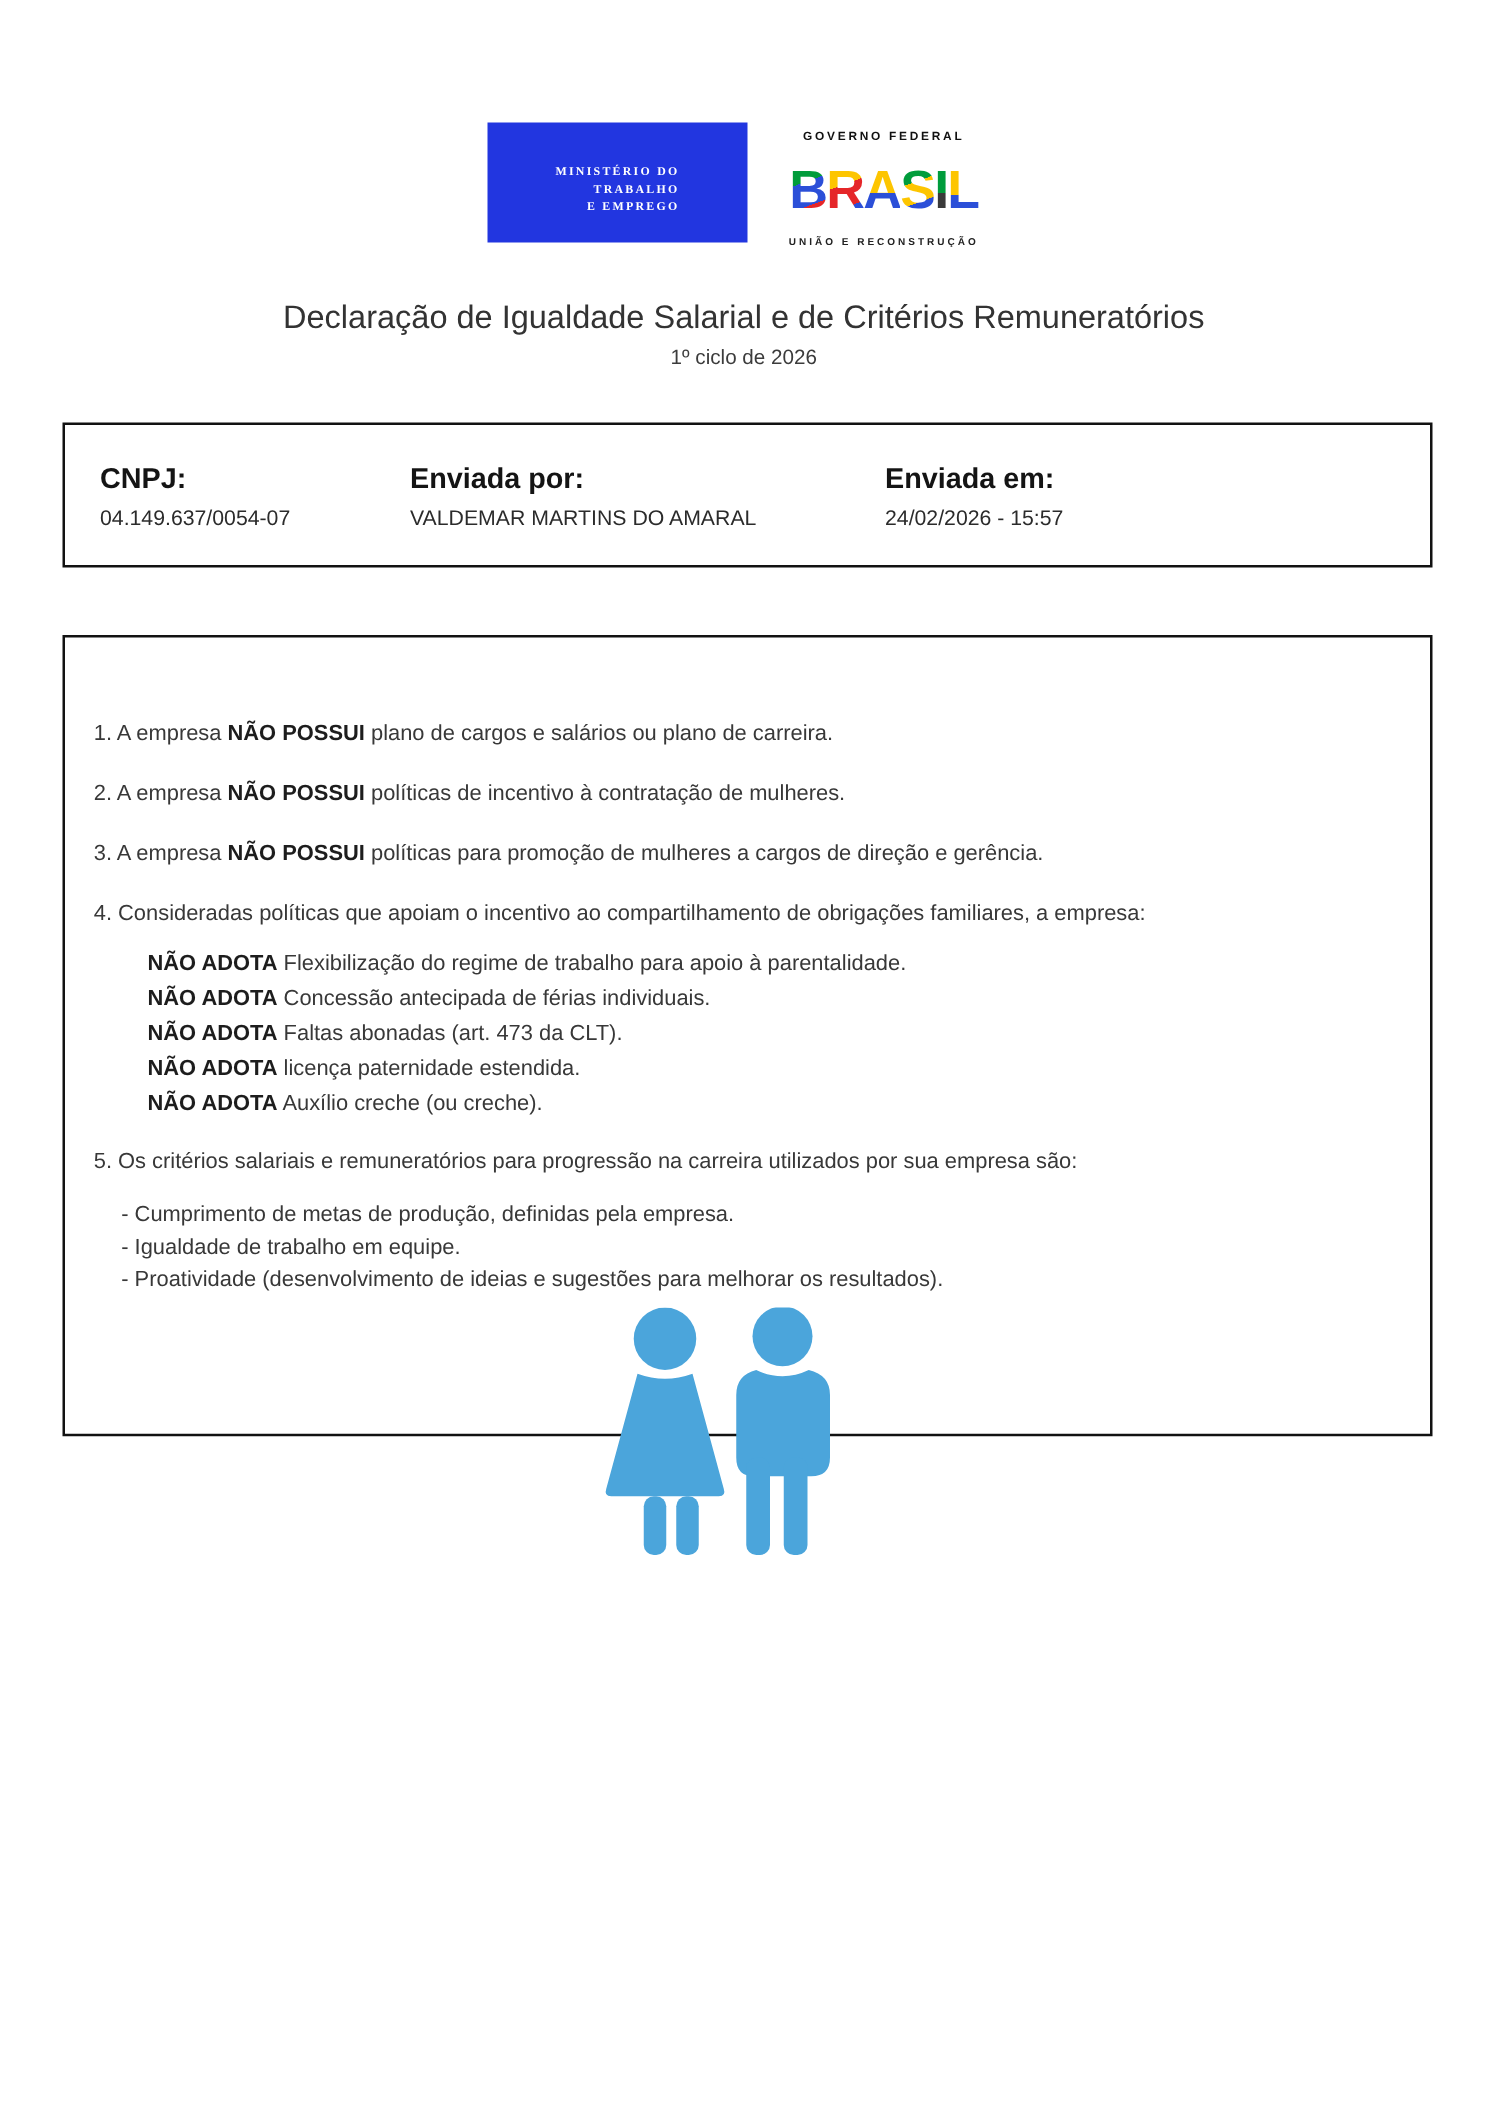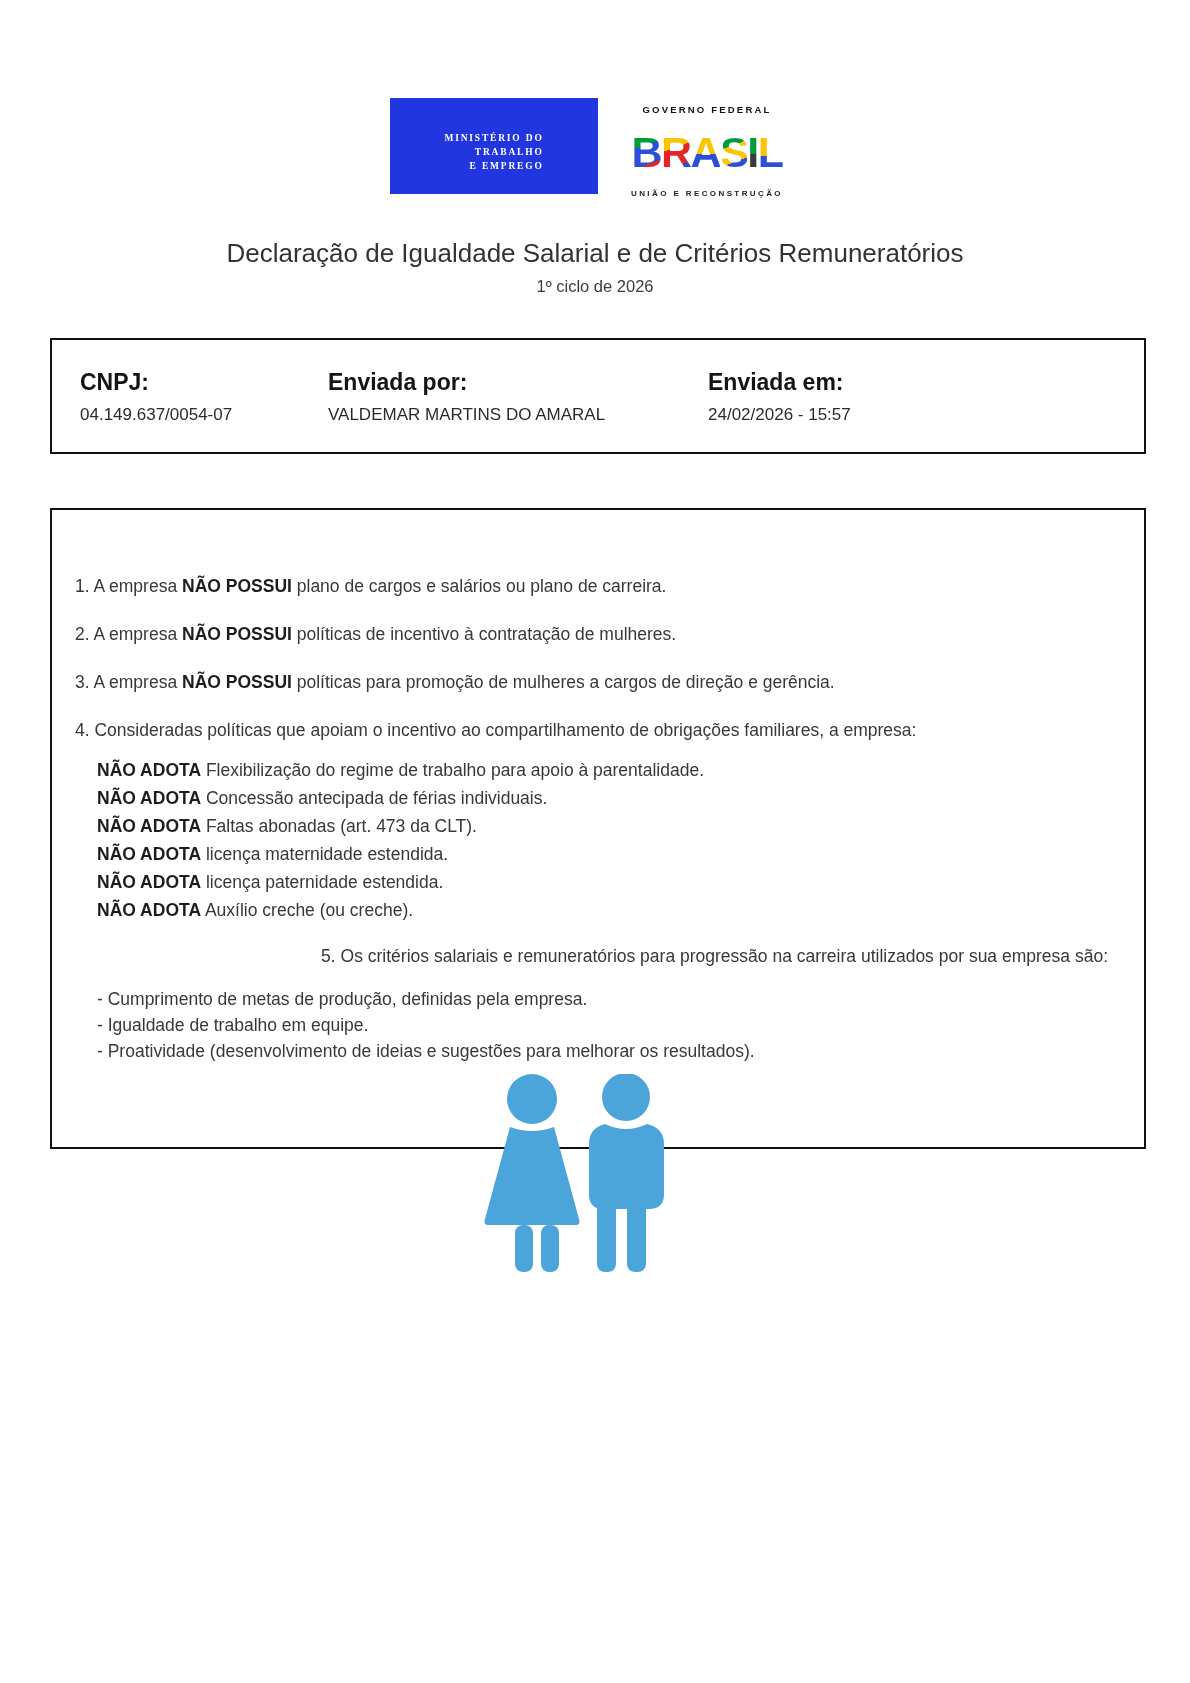--- a/index.html
+++ b/index.html
@@ -121,22 +121,22 @@
     padding: 64px 36px 0 23px;
   }
   .item {
     font-size: 17.5px;
     line-height: 24px;
     margin-bottom: 24px;
     color: #383838;
   }
   .item b, .adota-row b { font-weight: 700; color: #1d1d1d; }
   .adota-list { margin: 14px 0 0 22px; }
-  .adota-row { font-size: 17.5px; line-height: 28px; color: #383838; }
-  .item-5 { margin-top: 20px; text-align: right; }
+  .adota-row { font-size: 17.5px; line-height: 28px; color: #383838; margin-left: 21px; }
+  .item-5 { margin-top: 20px; }
   .criteria-list { margin: 18px 0 0 22px; }
   .criteria-row { font-size: 17.5px; line-height: 26px; color: #383838; }
   .icons-wrap { margin-top: 10px; text-align: center; }
 </style>
 </head>
 <body>
 
 <div class="page">
 
   <div class="logos-row">
@@ -179,21 +179,20 @@
     <p class="item"><span>2. A empresa </span><b>NÃO POSSUI</b><span> políticas de incentivo à contratação de mulheres.</span></p>
 
     <p class="item"><span>3. A empresa </span><b>NÃO POSSUI</b><span> políticas para promoção de mulheres a cargos de direção e gerência.</span></p>
 
     <p class="item" style="margin-bottom:0;"><span>4. Consideradas políticas que apoiam o incentivo ao compartilhamento de obrigações familiares, a empresa:</span></p>
 
     <div class="adota-list">
       <div class="adota-row"><b>NÃO ADOTA</b><span> Flexibilização do regime de trabalho para apoio à parentalidade.</span></div>
       <div class="adota-row"><b>NÃO ADOTA</b><span> Concessão antecipada de férias individuais.</span></div>
       <div class="adota-row"><b>NÃO ADOTA</b><span> Faltas abonadas (art. 473 da CLT).</span></div>
-      <div class="adota-row"><b>NÃO ADOTA</b><span> licença maternidade estendida.</span></div>
       <div class="adota-row"><b>NÃO ADOTA</b><span> licença paternidade estendida.</span></div>
       <div class="adota-row"><b>NÃO ADOTA</b><span> Auxílio creche (ou creche).</span></div>
     </div>
 
     <p class="item item-5" style="margin-bottom:0;"><span>5. Os critérios salariais e remuneratórios para progressão na carreira utilizados por sua empresa são:</span></p>
 
     <div class="criteria-list">
       <div class="criteria-row">- Cumprimento de metas de produção, definidas pela empresa.</div>
       <div class="criteria-row">- Igualdade de trabalho em equipe.</div>
       <div class="criteria-row">- Proatividade (desenvolvimento de ideias e sugestões para melhorar os resultados).</div>

